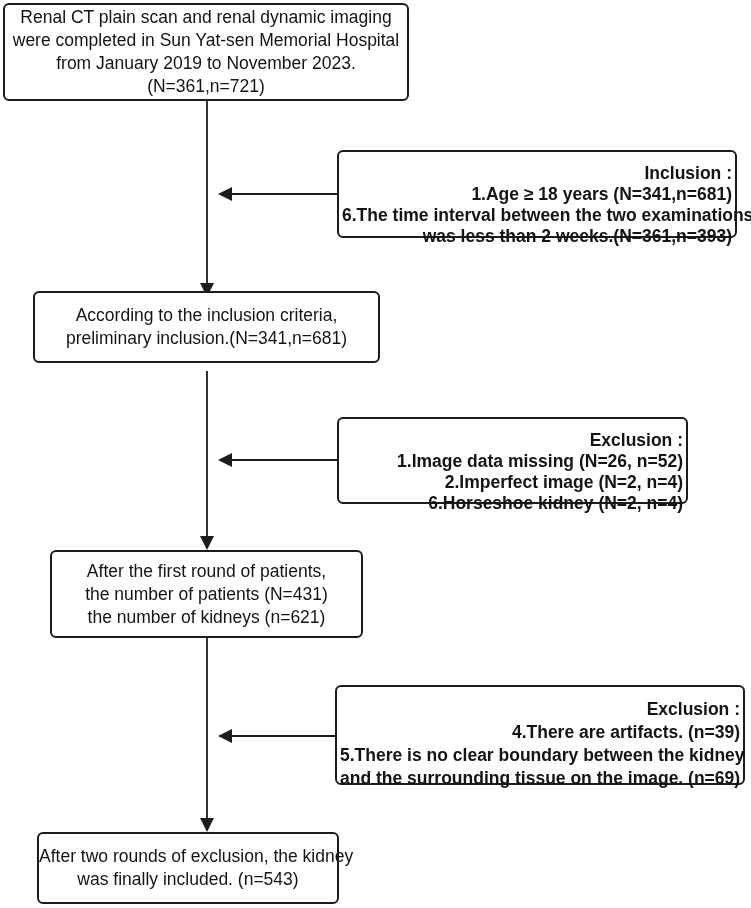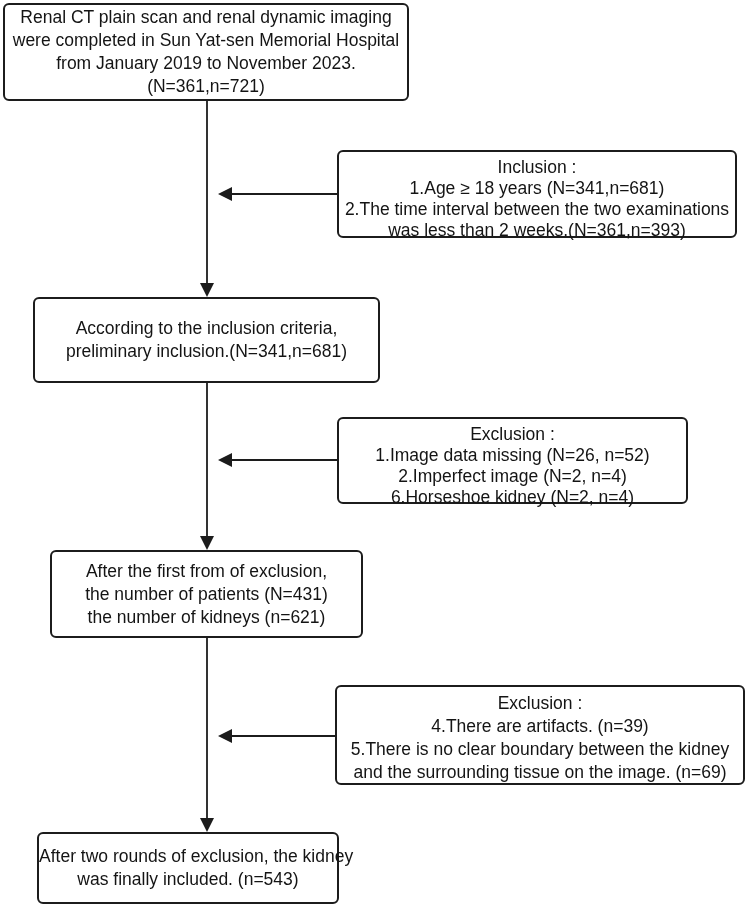--- a/index.html
+++ b/index.html
@@ -31,34 +31,35 @@
     font-size: 17.5px;
   }
   .box.center {
     display: flex;
     flex-direction: column;
     justify-content: center;
     text-align: center;
     line-height: 23px;
   }
   .box.left {
-    text-align: center;
-    padding: 5px 3px;
+    text-align: right;
+    padding: 11px 3px;
     line-height: 21px;
+    font-weight: bold;
   }
   .box.left.tall {
     line-height: 23px;
   }
   .tline {
     white-space: nowrap;
   }
   
   #box-source      { left: 3px;   top: 3px;   width: 406px; height: 98px;  }
   #box-inclusion   { left: 337px; top: 150px; width: 400px; height: 88px;  }
-  #box-preliminary { left: 33px;  top: 297px; width: 347px; height: 86px;  }
+  #box-preliminary { left: 33px;  top: 291px; width: 347px; height: 72px;  }
   #box-exclusion1  { left: 337px; top: 417px; width: 351px; height: 87px;  }
   #box-first-round { left: 50px;  top: 550px; width: 313px; height: 88px;  }
   #box-exclusion2  { left: 335px; top: 685px; width: 410px; height: 100px; }
   #box-final       { left: 37px;  top: 832px; width: 302px; height: 72px;  }
 </style>
 </head>
 <body>
 
 <div class="canvas">
 
@@ -84,38 +85,38 @@
   <div class="box center" id="box-source">
     <div class="tline">Renal CT plain scan and renal dynamic imaging</div>
     <div class="tline">were completed in Sun Yat-sen Memorial Hospital</div>
     <div class="tline">from January 2019 to November 2023.</div>
     <div class="tline">(N=361,n=721)</div>
   </div>
 
   <div class="box left" id="box-inclusion">
     <div class="tline">Inclusion :</div>
     <div class="tline">1.Age ≥ 18 years (N=341,n=681)</div>
-    <div class="tline">2.The time interval between the two examinations</div>
+    <div class="tline">6.The time interval between the two examinations</div>
     <div class="tline">was less than 2 weeks.(N=361,n=393)</div>
   </div>
 
   <div class="box center" id="box-preliminary">
     <div class="tline">According to the inclusion criteria,</div>
     <div class="tline">preliminary inclusion.(N=341,n=681)</div>
   </div>
 
   <div class="box left" id="box-exclusion1">
     <div class="tline">Exclusion :</div>
     <div class="tline">1.Image data missing (N=26, n=52)</div>
     <div class="tline">2.Imperfect image (N=2, n=4)</div>
     <div class="tline">6.Horseshoe kidney (N=2, n=4)</div>
   </div>
 
   <div class="box center" id="box-first-round">
-    <div class="tline">After the first from of exclusion,</div>
+    <div class="tline">After the first round of patients,</div>
     <div class="tline">the number of patients (N=431)</div>
     <div class="tline">the number of kidneys (n=621)</div>
   </div>
 
   <div class="box left tall" id="box-exclusion2">
     <div class="tline">Exclusion :</div>
     <div class="tline">4.There are artifacts. (n=39)</div>
     <div class="tline">5.There is no clear boundary between the kidney</div>
     <div class="tline">and the surrounding tissue on the image. (n=69)</div>
   </div>

